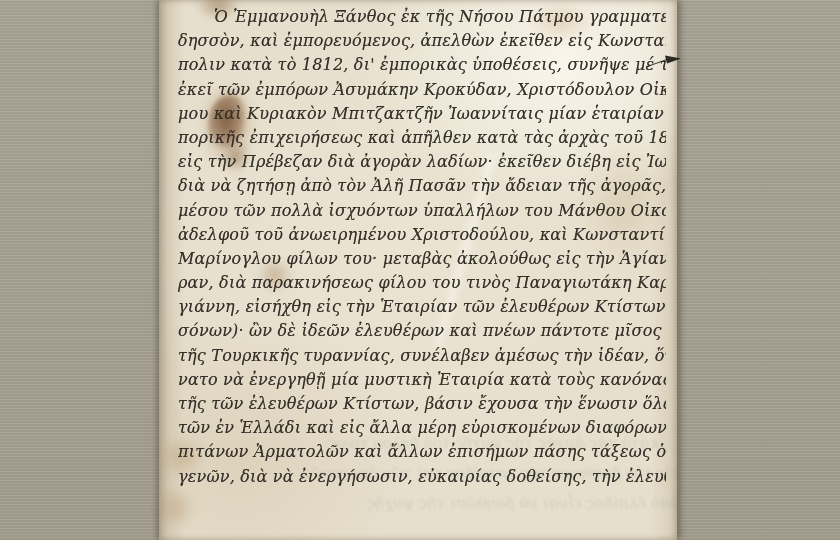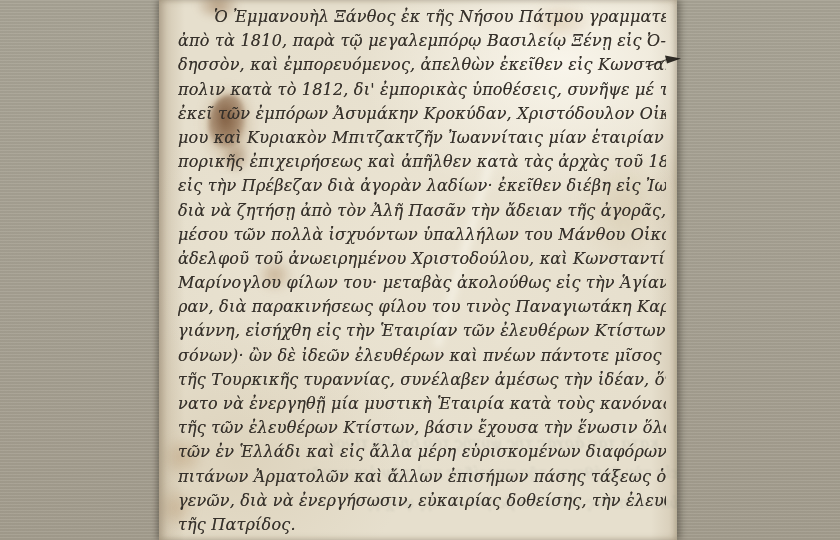--- a/index.html
+++ b/index.html
@@ -135,35 +135,33 @@
   <div class="stain stain-mid-right"></div>
   <div class="crease"></div>
 
   <svg class="pen-mark" viewBox="0 0 38 20" xmlns="http://www.w3.org/2000/svg">
     <path d="M1,16 Q12,12 22,8.5" stroke="#2a2620" stroke-width="1.3" fill="none" opacity="0.85"></path>
     <polygon points="20,4.5 36,7.5 22,12.5" fill="#1d1a16" opacity="0.92"></polygon>
   </svg>
 
   <div class="text-column">
     <div class="line indent">Ὁ Ἐμμανουὴλ Ξάνθος ἐκ τῆς Νήσου Πάτμου γραμματεύων</div>
-    <div class="line">ἀπὸ τὰ 1810, παρὰ τῷ μεγαλεμπόρῳ Βασιλείῳ Ξένῃ εἰς Ὀ-</div>
     <div class="line">δησσὸν, καὶ ἐμπορευόμενος, ἀπελθὼν ἐκεῖθεν εἰς Κωνσταντινού-</div>
     <div class="line">πολιν κατὰ τὸ 1812, δι' ἐμπορικὰς ὑποθέσεις, συνῆψε μέ τινας</div>
     <div class="line">ἐκεῖ τῶν ἐμπόρων Ἀσυμάκην Κροκύδαν, Χριστόδουλον Οἰκονό-</div>
     <div class="line">μου καὶ Κυριακὸν Μπιτζακτζῆν Ἰωαννίταις μίαν ἑταιρίαν ἐμ-</div>
     <div class="line">πορικῆς ἐπιχειρήσεως καὶ ἀπῆλθεν κατὰ τὰς ἀρχὰς τοῦ 1813</div>
     <div class="line">εἰς τὴν Πρέβεζαν διὰ ἀγορὰν λαδίων· ἐκεῖθεν διέβη εἰς Ἰωάννινα</div>
     <div class="line">διὰ νὰ ζητήσῃ ἀπὸ τὸν Ἀλῆ Πασᾶν τὴν ἄδειαν τῆς ἀγορᾶς, διὰ</div>
     <div class="line">μέσου τῶν πολλὰ ἰσχυόντων ὑπαλλήλων του Μάνθου Οἰκονόμου</div>
     <div class="line">ἀδελφοῦ τοῦ ἀνωειρημένου Χριστοδούλου, καὶ Κωνσταντίνου</div>
     <div class="line">Μαρίνογλου φίλων του· μεταβὰς ἀκολούθως εἰς τὴν Ἁγίαν Μαύ-</div>
     <div class="line">ραν, διὰ παρακινήσεως φίλου του τινὸς Παναγιωτάκη Καρα-</div>
     <div class="line">γιάννη, εἰσήχθη εἰς τὴν Ἑταιρίαν τῶν ἐλευθέρων Κτίστων, (Μα-</div>
     <div class="line">σόνων)· ὢν δὲ ἰδεῶν ἐλευθέρων καὶ πνέων πάντοτε μῖσος κατὰ</div>
     <div class="line">τῆς Τουρκικῆς τυραννίας, συνέλαβεν ἀμέσως τὴν ἰδέαν, ὅτι ἐδύ-</div>
     <div class="line">νατο νὰ ἐνεργηθῇ μία μυστικὴ Ἑταιρία κατὰ τοὺς κανόνας ταύτης</div>
     <div class="line">τῆς τῶν ἐλευθέρων Κτίστων, βάσιν ἔχουσα τὴν ἕνωσιν ὅλων</div>
     <div class="line">τῶν ἐν Ἑλλάδι καὶ εἰς ἄλλα μέρη εὑρισκομένων διαφόρων Κα-</div>
     <div class="line">πιτάνων Ἀρματολῶν καὶ ἄλλων ἐπισήμων πάσης τάξεως ὁμο-</div>
     <div class="line">γενῶν, διὰ νὰ ἐνεργήσωσιν, εὐκαιρίας δοθείσης, τὴν ἐλευθέρωσιν</div>
-    <div class="line last">τῆς Πατρίδος.</div>
   </div>
 </div>
 
 </body></html>

